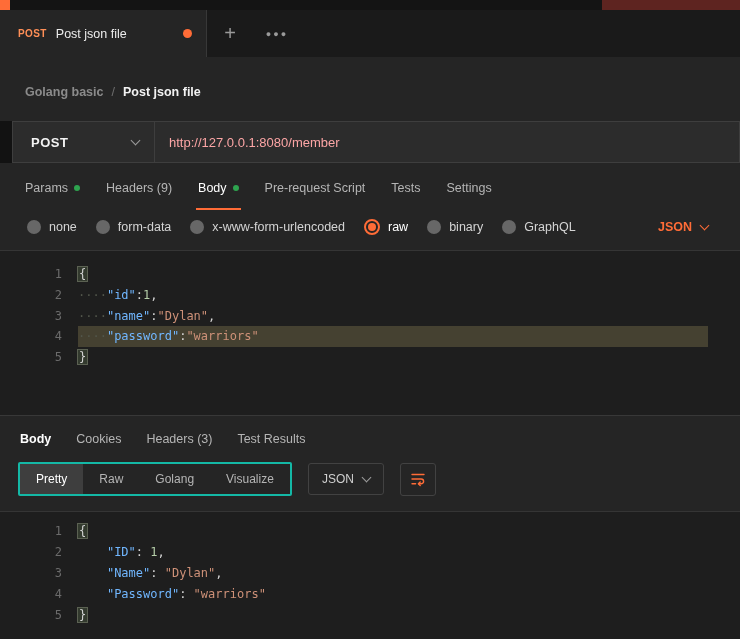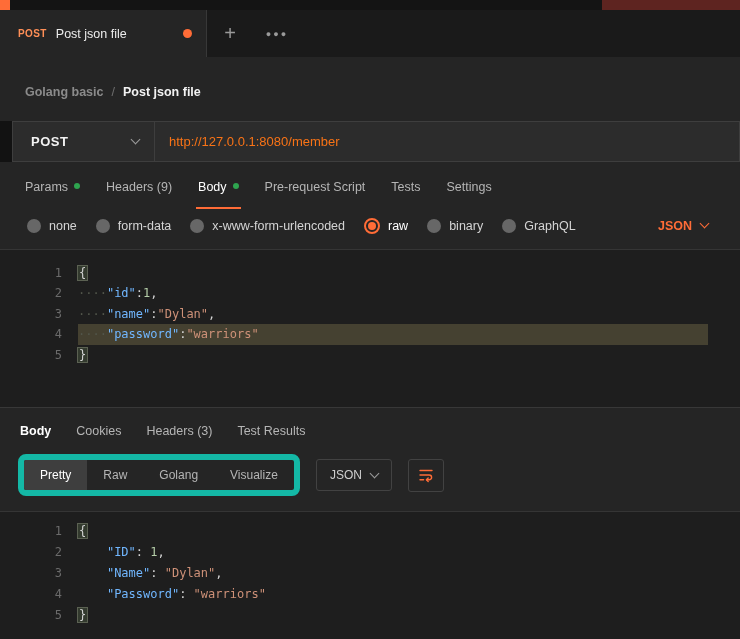--- a/index.html
+++ b/index.html
@@ -36,21 +36,21 @@
 
   
   .url-row { display:flex; height:44px; margin-top:2px; }
   .url-left-notch { width:12px; background:#121212; flex:none; }
   .url-bar { flex:1; display:flex; background:#2c2c2c; border:1px solid #3e3e3e; }
   .method-select { width:142px; flex:none; display:flex; align-items:center; padding:0 15px 0 18px; border-right:1px solid #3e3e3e; cursor:pointer; }
   .method-label { font-size:13px; font-weight:bold; color:#f3f3f3; letter-spacing:.5px; }
   .chev { display:inline-block; width:7px; height:7px; border-right:1.6px solid #9c9c9c; border-bottom:1.6px solid #9c9c9c; transform:rotate(45deg); margin-top:-4px; }
   .method-select .chev { margin-left:auto; }
   .chev-orange { border-color:#ff6c37; }
-  .url-input { flex:1; display:flex; align-items:center; padding:0 14px; font-size:13px; color:#f97316; cursor:text; }
+  .url-input { flex:1; display:flex; align-items:center; padding:0 14px; font-size:13px; color:#fca5a5; cursor:text; }
 
   
   .req-tabs { display:flex; align-items:flex-end; gap:26px; padding:18px 4px 0 25px; font-size:12.5px; color:#b5b5b5; }
   .req-tab { position:relative; display:flex; align-items:center; gap:6px; padding-bottom:15px; cursor:pointer; }
   .req-tab.active { color:#ffffff; }
   .req-tab.active::after { content:""; position:absolute; left:-2px; right:-2px; bottom:0; height:2px; background:#ff6c37; }
   .dot-green { width:6px; height:6px; background:#2ea44f; border-radius:50%; flex:none; margin-top:-1px; }
 
   
   .mode-row { display:flex; align-items:center; gap:19px; padding:9px 0 15px 27px; font-size:12.5px; }
@@ -79,21 +79,21 @@
   .tok-str { color:#ce9178; }
   .tok-p { color:#d4d4d4; }
   .tok-brace { color:#d4d4d4; background:#333a2e; outline:1px solid #5b6152; padding:0 1px; }
 
   
   .resp-tabs { display:flex; align-items:center; gap:25px; padding:16px 0 14px 20px; font-size:12.5px; color:#b5b5b5; border-top:1px solid #383838; }
   .resp-tab { cursor:pointer; }
   .resp-tab.active { color:#ffffff; font-weight:bold; }
 
   .resp-toolbar { display:flex; align-items:center; gap:16px; padding:2px 0 15px 18px; }
-  .view-group { display:flex; border:6px solid #14b8a6; border-radius:8px; overflow:hidden; }
+  .view-group { display:flex; border:2px solid #14b8a6; border-radius:2px; overflow:hidden; }
   .view-btn { padding:8px 16px; font-size:12px; color:#b5b5b5; cursor:pointer; }
   .view-btn.active { background:#3e3e3e; color:#ffffff; }
   .resp-lang { display:flex; align-items:center; gap:9px; border:1px solid #424242; border-radius:3px; padding:8px 13px; font-size:12px; color:#cfcfcf; cursor:pointer; }
   .wrap-btn { border:1px solid #424242; border-radius:3px; width:36px; height:33px; display:flex; align-items:center; justify-content:center; cursor:pointer; }
 
   .main-col { display:flex; flex-direction:column; height:582px; }
 </style>
 </head>
 <body>
 

